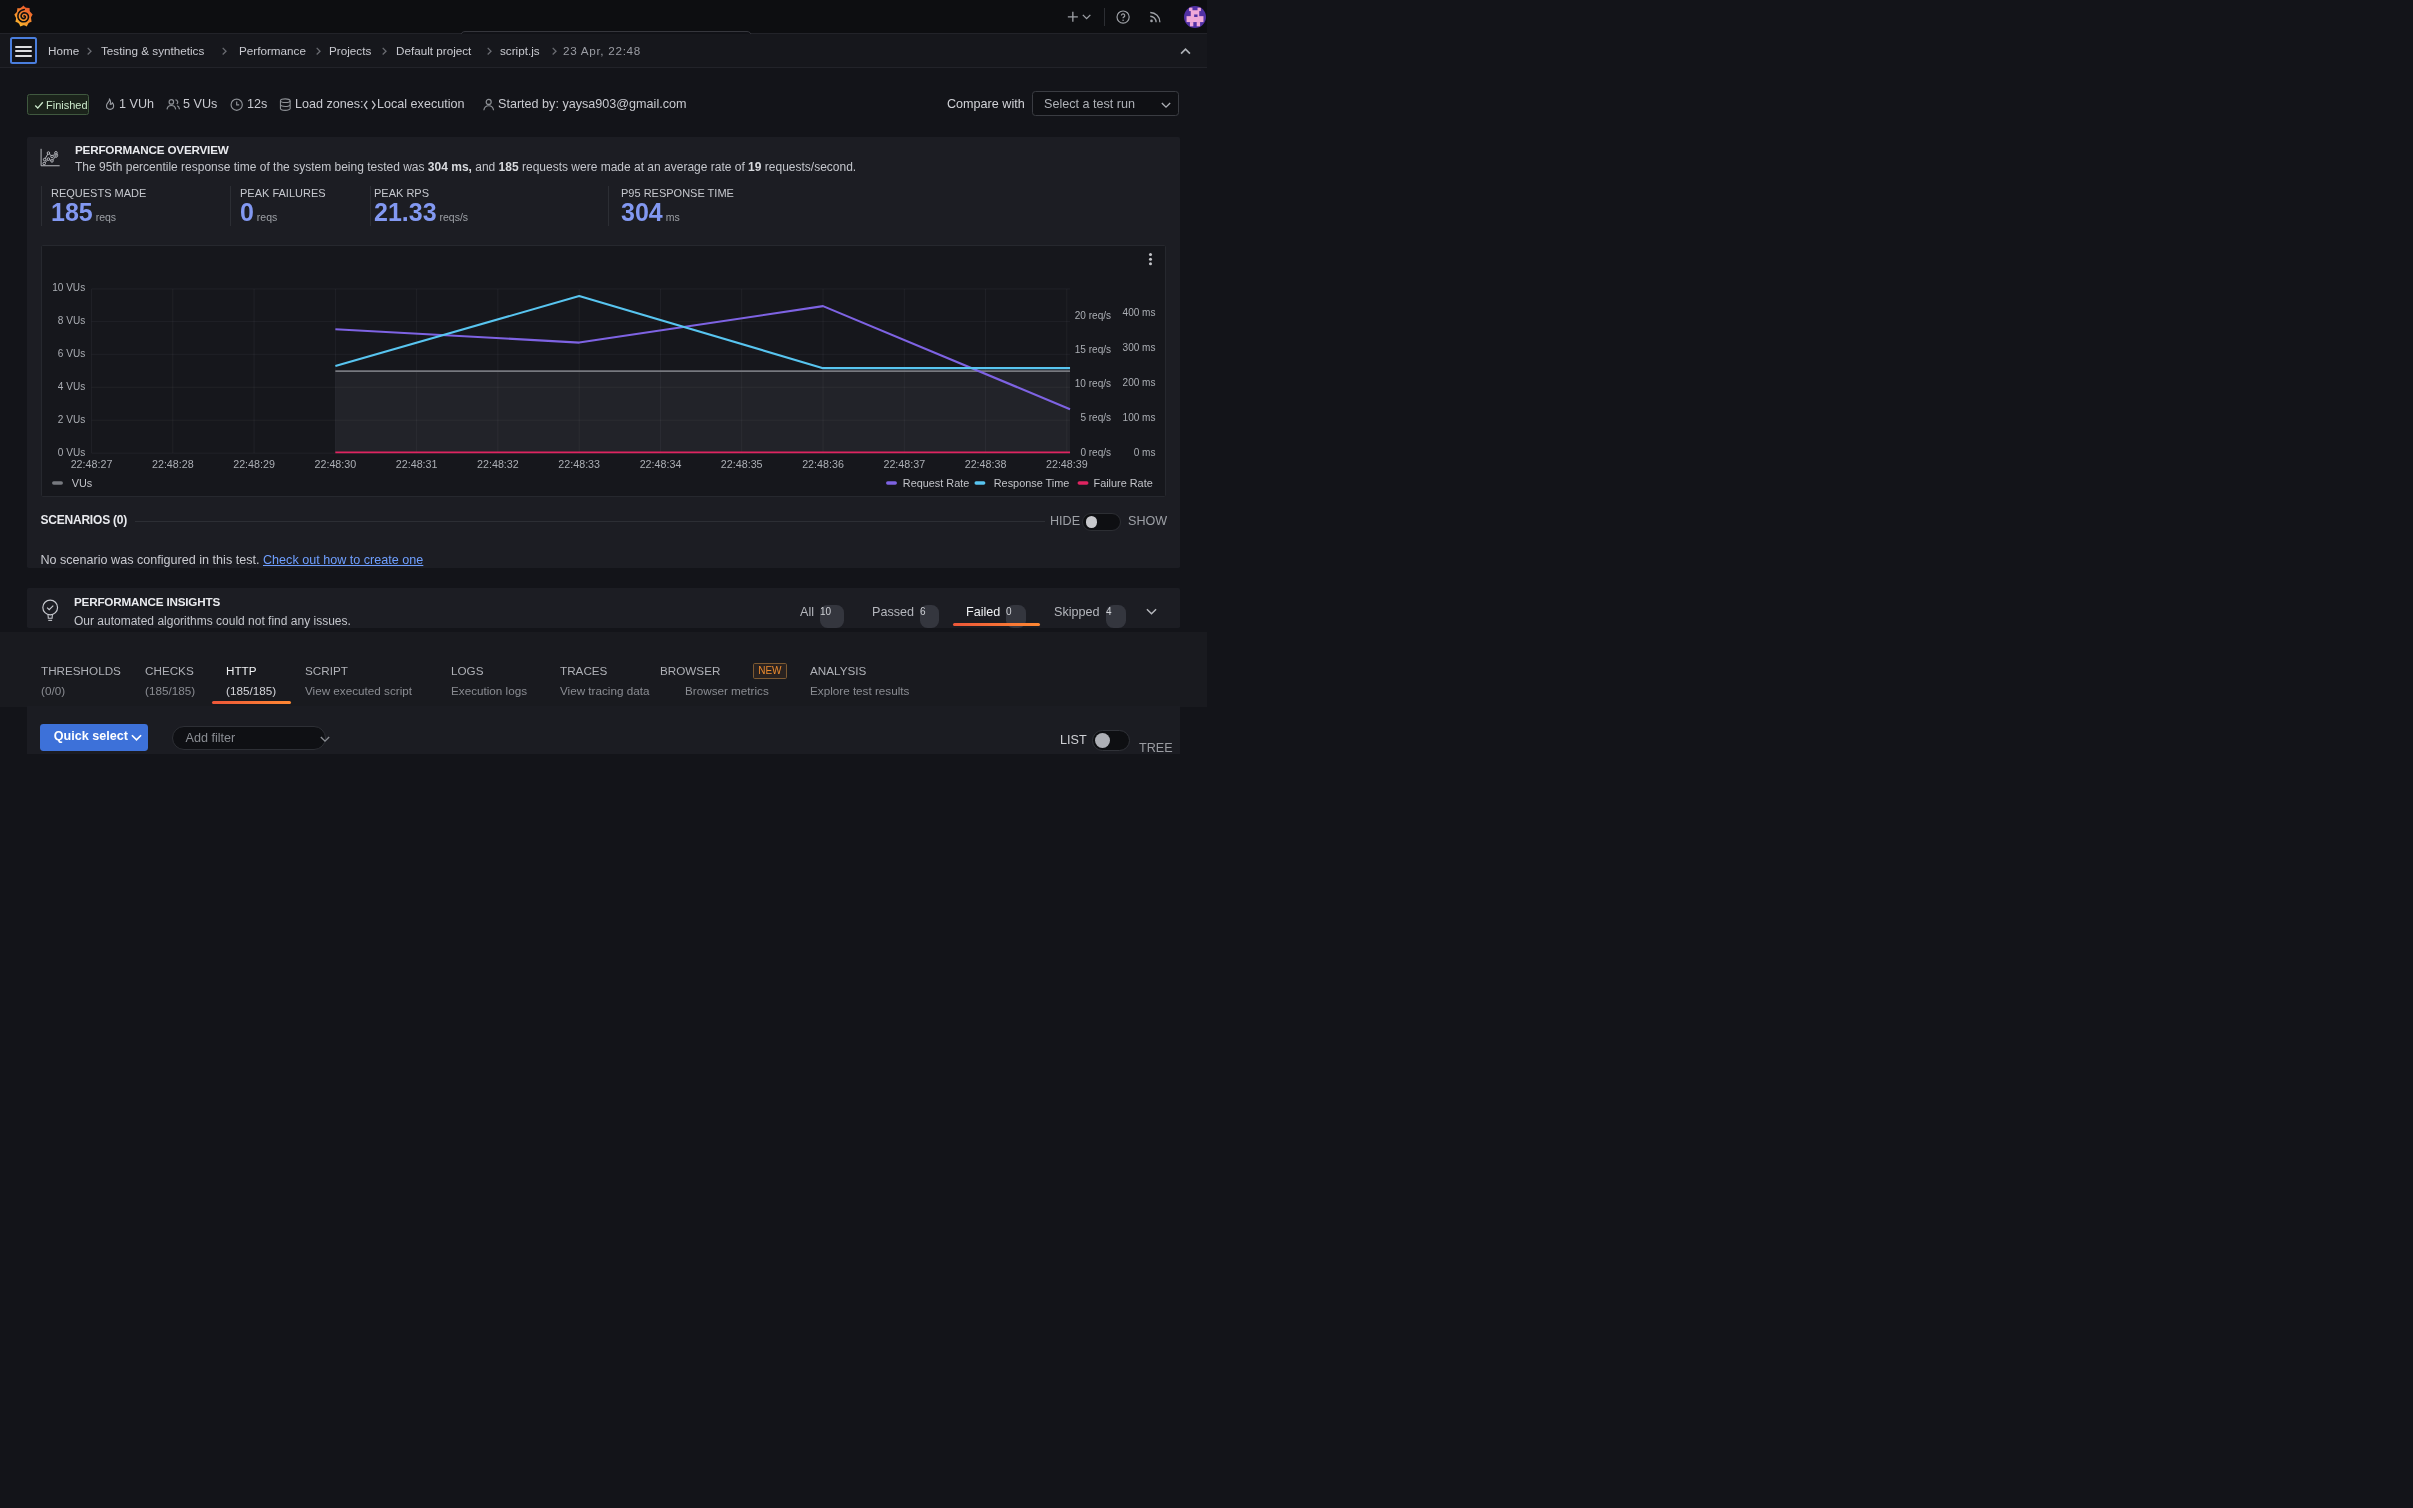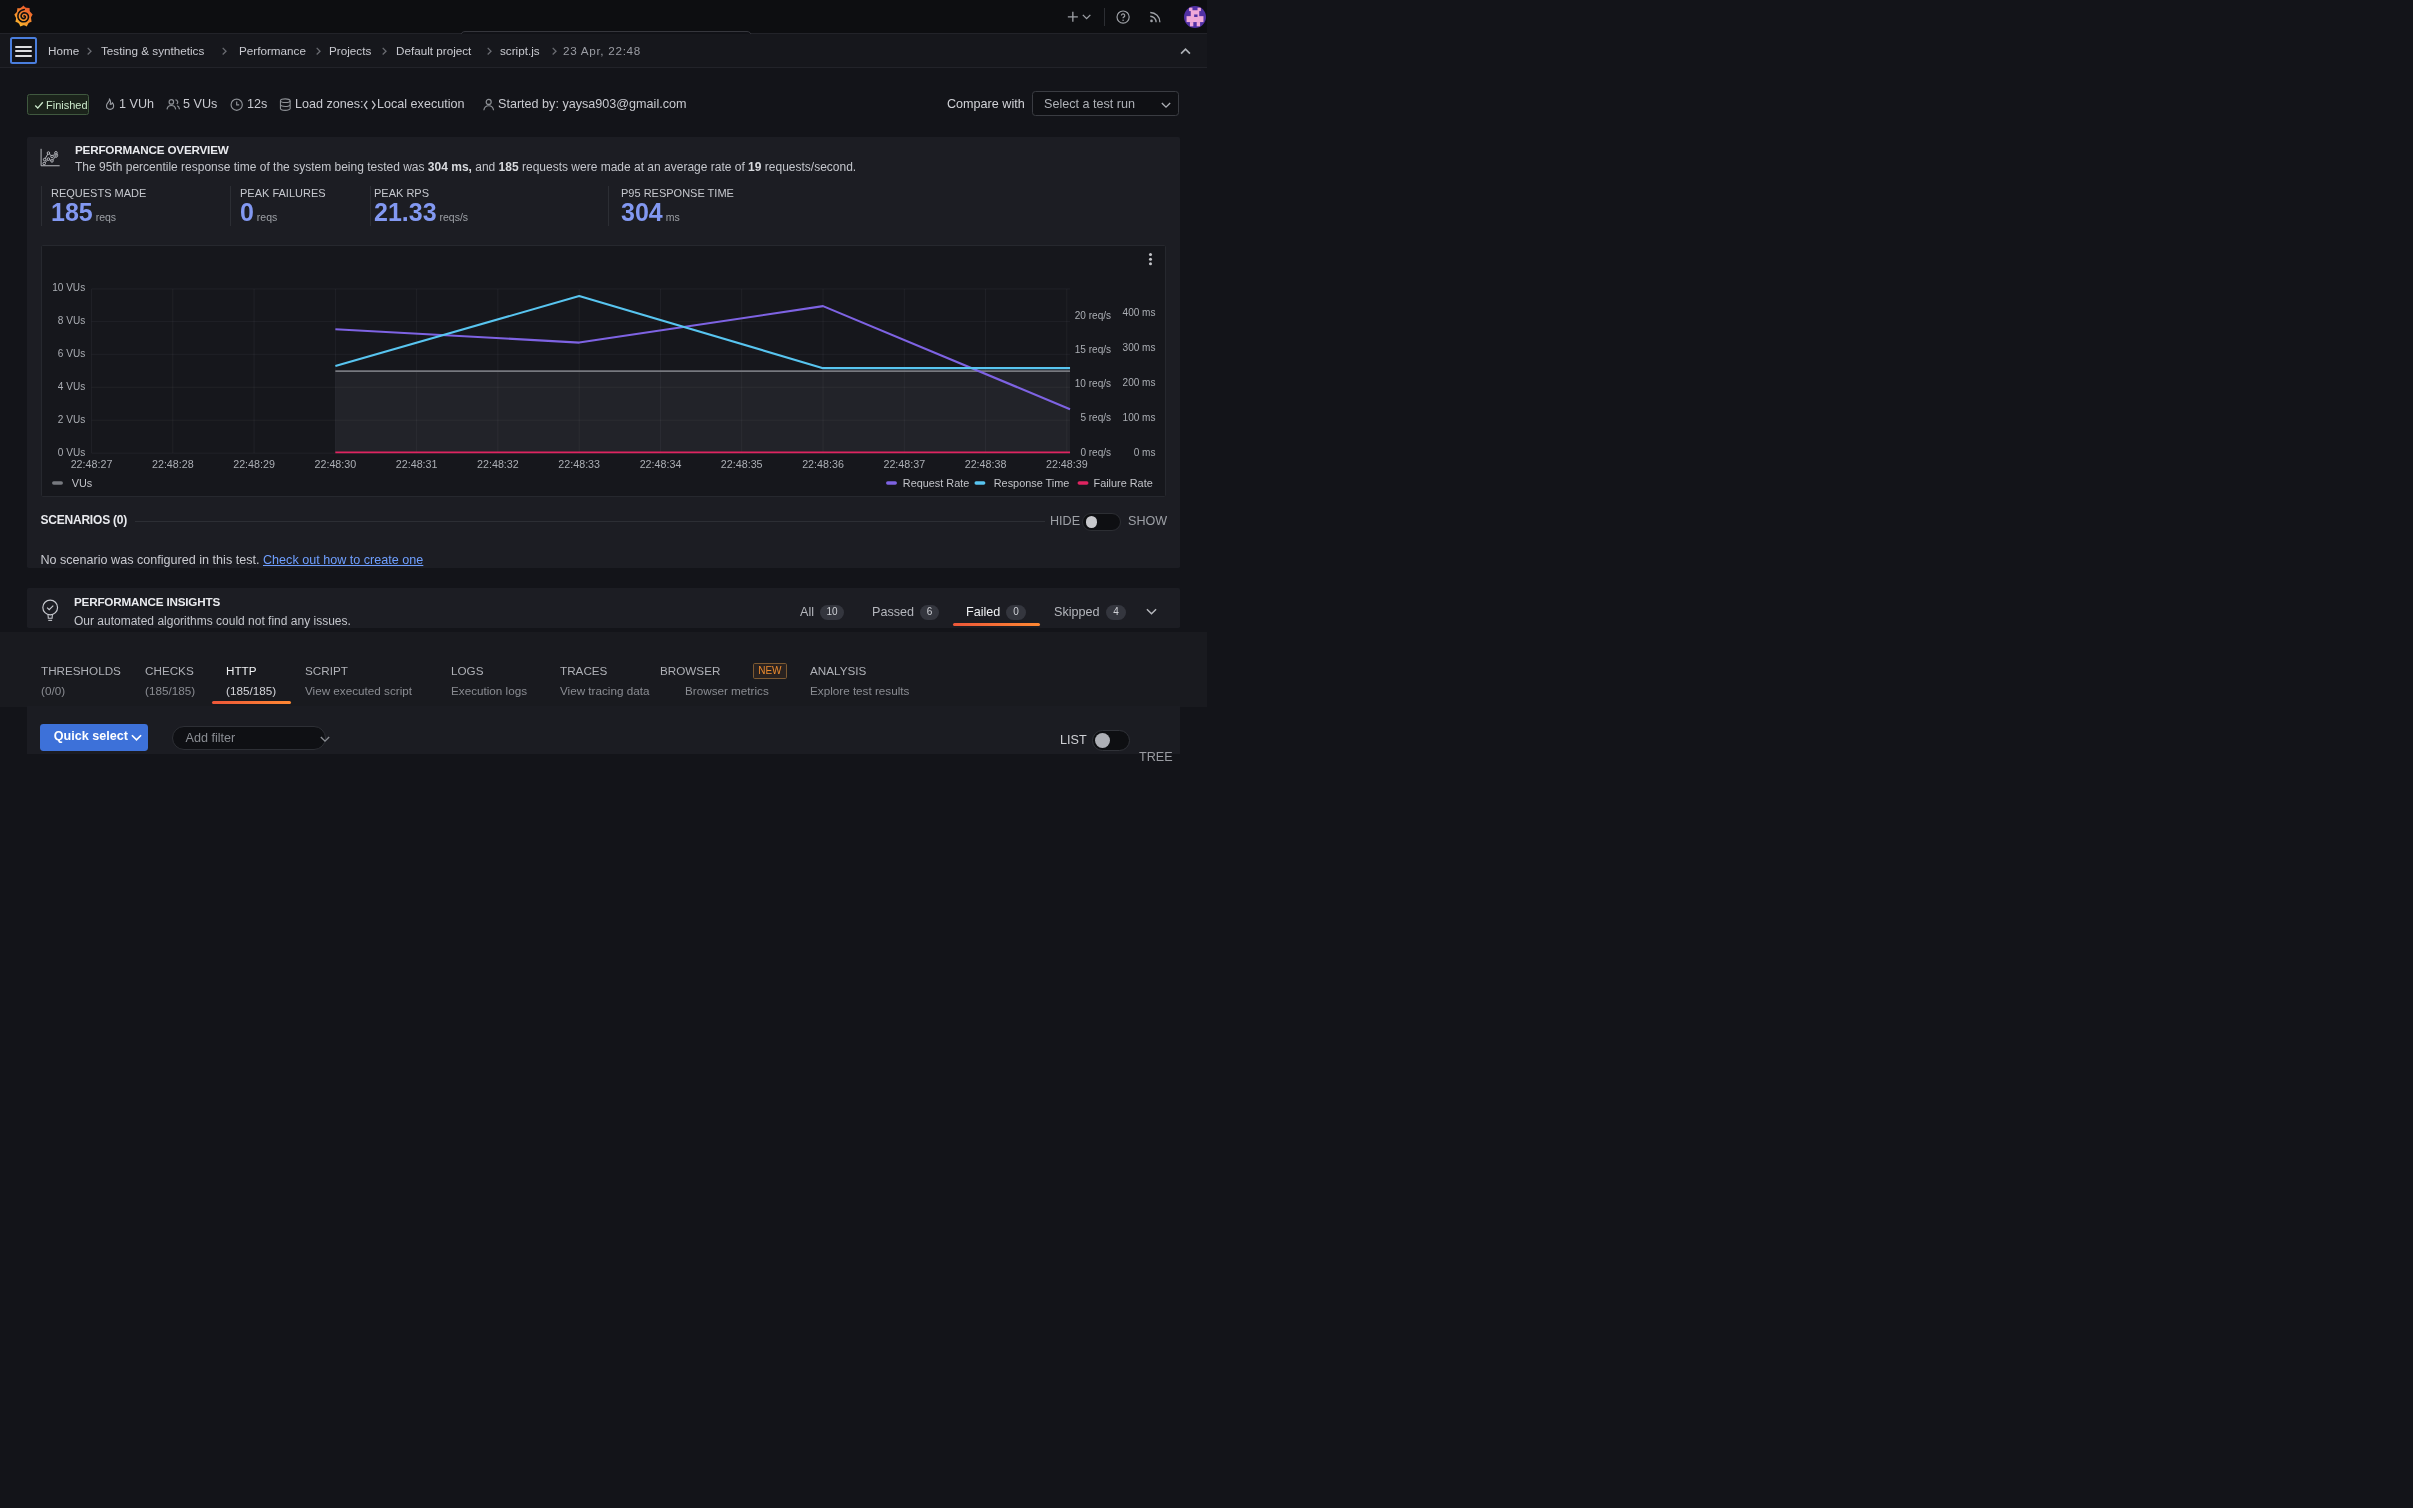--- a/index.html
+++ b/index.html
@@ -22,22 +22,22 @@
 #chartpanel { position:absolute; left:14px; top:108px; width:1125px; height:252px;
   background:#16171c; border:0.8px solid #26282e; border-radius:1.7px; }
 .statlabel { position:absolute; top:50px; font-size:11px; color:#c6c8ce; white-space:nowrap; }
 .statnum { position:absolute; top:63px; line-height:25px; font-size:25px; font-weight:bold; color:#8298f1; white-space:nowrap; }
 .statunit { font-size:10.5px; font-weight:normal; color:#9da0a6; }
 .statsep { position:absolute; top:49px; width:0.8px; height:40px; background:#2c2e34; }
 .tabl1 { position:absolute; top:664px; font-size:11.7px; color:#aeb0b6; white-space:nowrap; }
 .tabl2 { position:absolute; top:684px; font-size:11.7px; color:#8a8c92; white-space:nowrap; }
 #tabstrip { position:absolute; left:0; top:632px; width:1207px; height:75px; background:#191a1f; }
 #contentarea { position:absolute; left:27px; top:706px; width:1153px; height:48px; background:#1b1c22; }
-.pill { position:absolute; top:605px; height:15px; border-radius:7.5px; background:#34363e; color:#cfd1d6;
-  font-size:10px; text-align:center; line-height:14.2px; }
+.pill { position:absolute; top:605px; height:23px; border-radius:7.5px; background:#34363e; color:#cfd1d6;
+  font-size:10px; text-align:left; line-height:14.2px; }
 .ftab { position:absolute; top:605px; font-size:12.6px; color:#b4b6bc; }
 </style>
 </head>
 <body>
 <div id="topbar">
   <svg class="abs" style="left:14.2px;top:5px" width="19" height="22.6" viewBox="0 0 23 27">
     <defs>
         <linearGradient id="glg" x1="0" y1="1" x2=".55" y2="0">
       <stop offset="0" stop-color="#fcc22c"></stop>
           <stop offset="1" stop-color="#ed5b2c"></stop>
@@ -325,15 +325,15 @@
   <div class="abs" style="left:145px;top:19.7px;width:154px;height:24px;background:#0f1014;border:0.8px solid #2d2f35;border-radius:12px">
     <span class="abs" style="left:12.6px;top:4.2px;font-size:12.6px;color:#8b8e94">Add filter</span>
     <svg class="abs" style="left:147px;top:9.2px" width="10" height="6.7" viewBox="0 0 12 8">
       <path d="M1 1.2 6 6.2 11 1.2" fill="none" stroke="#8b8e94" stroke-width="1.6"></path>
     </svg>
   </div>
   <span class="abs" style="left:1033px;top:27px;font-size:12.6px;color:#cfd0d5">LIST</span>
   <div class="abs" style="left:1065px;top:23.5px;width:38px;height:21px;border-radius:10.5px;background:#0e0f12;border:0.8px solid #303238">
     <div class="abs" style="left:2.1px;top:2.1px;width:15px;height:15px;border-radius:50%;background:#aeb0b6"></div>
   </div>
-  <span class="abs" style="left:1112px;top:44px;font-size:12.6px;color:#9a9ca2">TREE</span>
+  <span class="abs" style="left:1112px;top:35px;font-size:12.6px;color:#9a9ca2">TREE</span>
 </div>
 
 
 </body></html>

